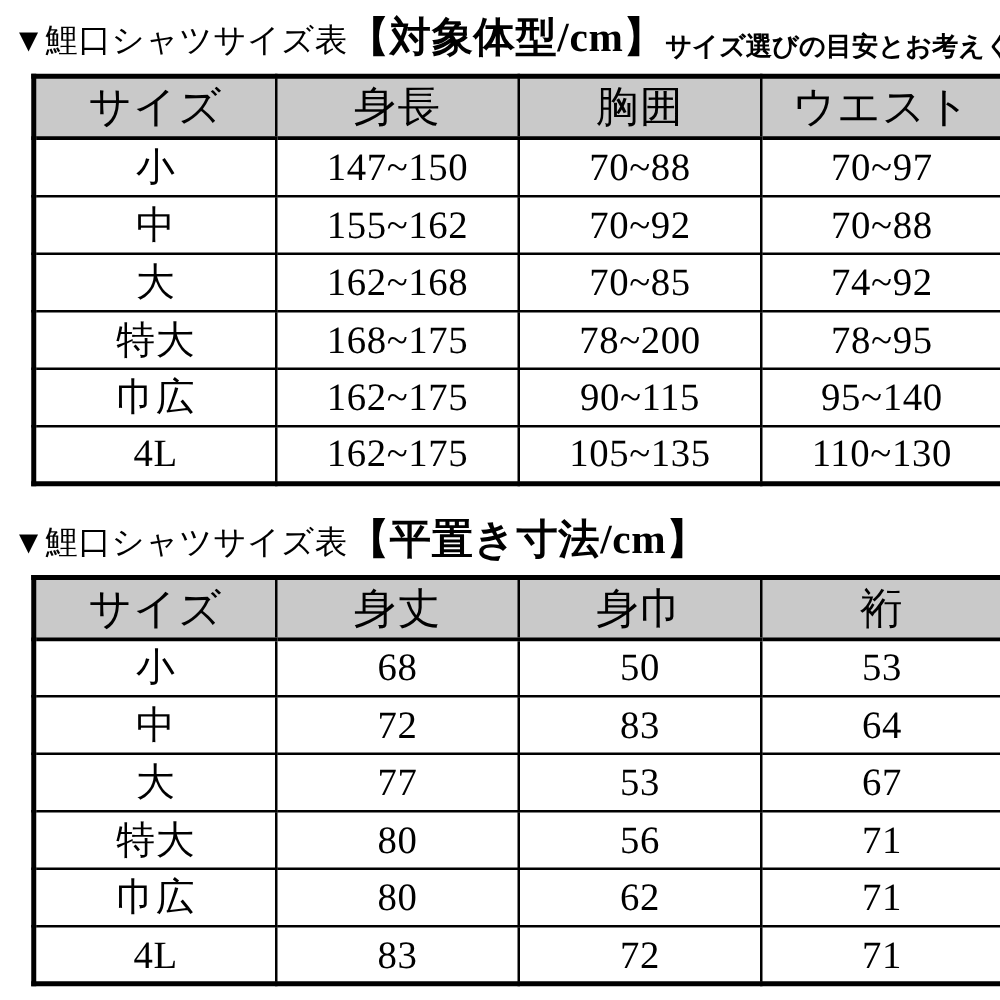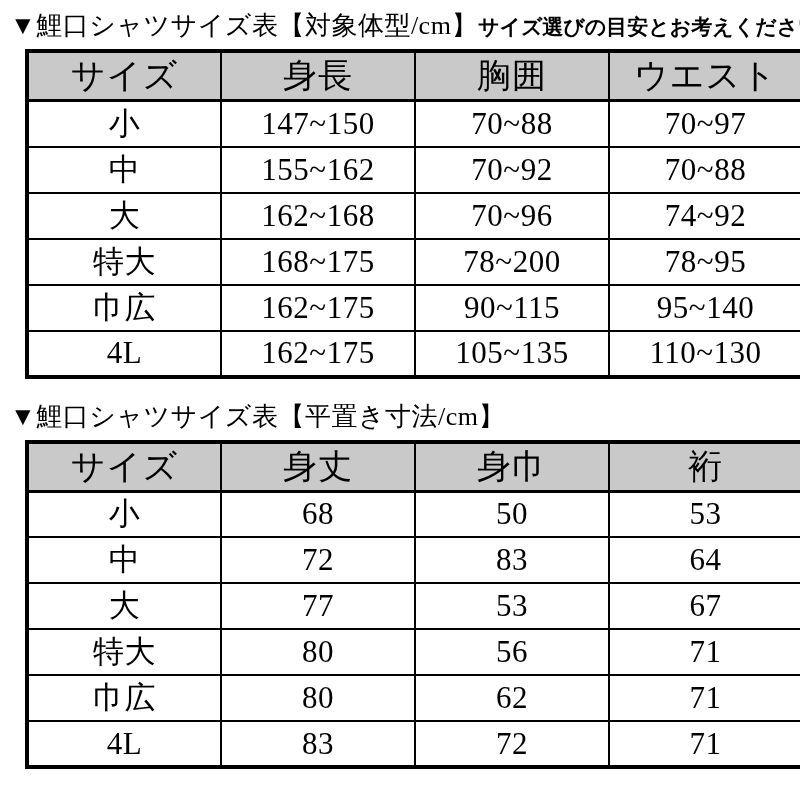--- a/index.html
+++ b/index.html
@@ -17,22 +17,22 @@
     align-items: flex-end;
     padding: 8px 2px 6px 0;
     white-space: nowrap;
   }
   .title-line.second { padding-top: 20px; gap: 22px; }
   .title-left {
     font-size: 26px;
     letter-spacing: 0.5px;
   }
   .title-emph {
-    font-weight: 400;
-    font-size: 26px;
+    font-weight: 700;
+    font-size: 33px;
   }
   .title-note {
     font-family: "Liberation Sans", "DejaVu Sans", sans-serif;
     font-weight: 700;
     font-size: 21px;
     padding-bottom: 2px;
   }
   table.size-table {
     width: 100%;
     border-collapse: collapse;
@@ -89,21 +89,21 @@
         </tr>
         <tr>
           <td>中</td>
           <td>155~162</td>
           <td>70~92</td>
           <td>70~88</td>
         </tr>
         <tr>
           <td>大</td>
           <td>162~168</td>
-          <td>70~96</td>
+          <td>70~85</td>
           <td>74~92</td>
         </tr>
         <tr>
           <td>特大</td>
           <td>168~175</td>
           <td>78~200</td>
           <td>78~95</td>
         </tr>
         <tr>
           <td>巾広</td>

